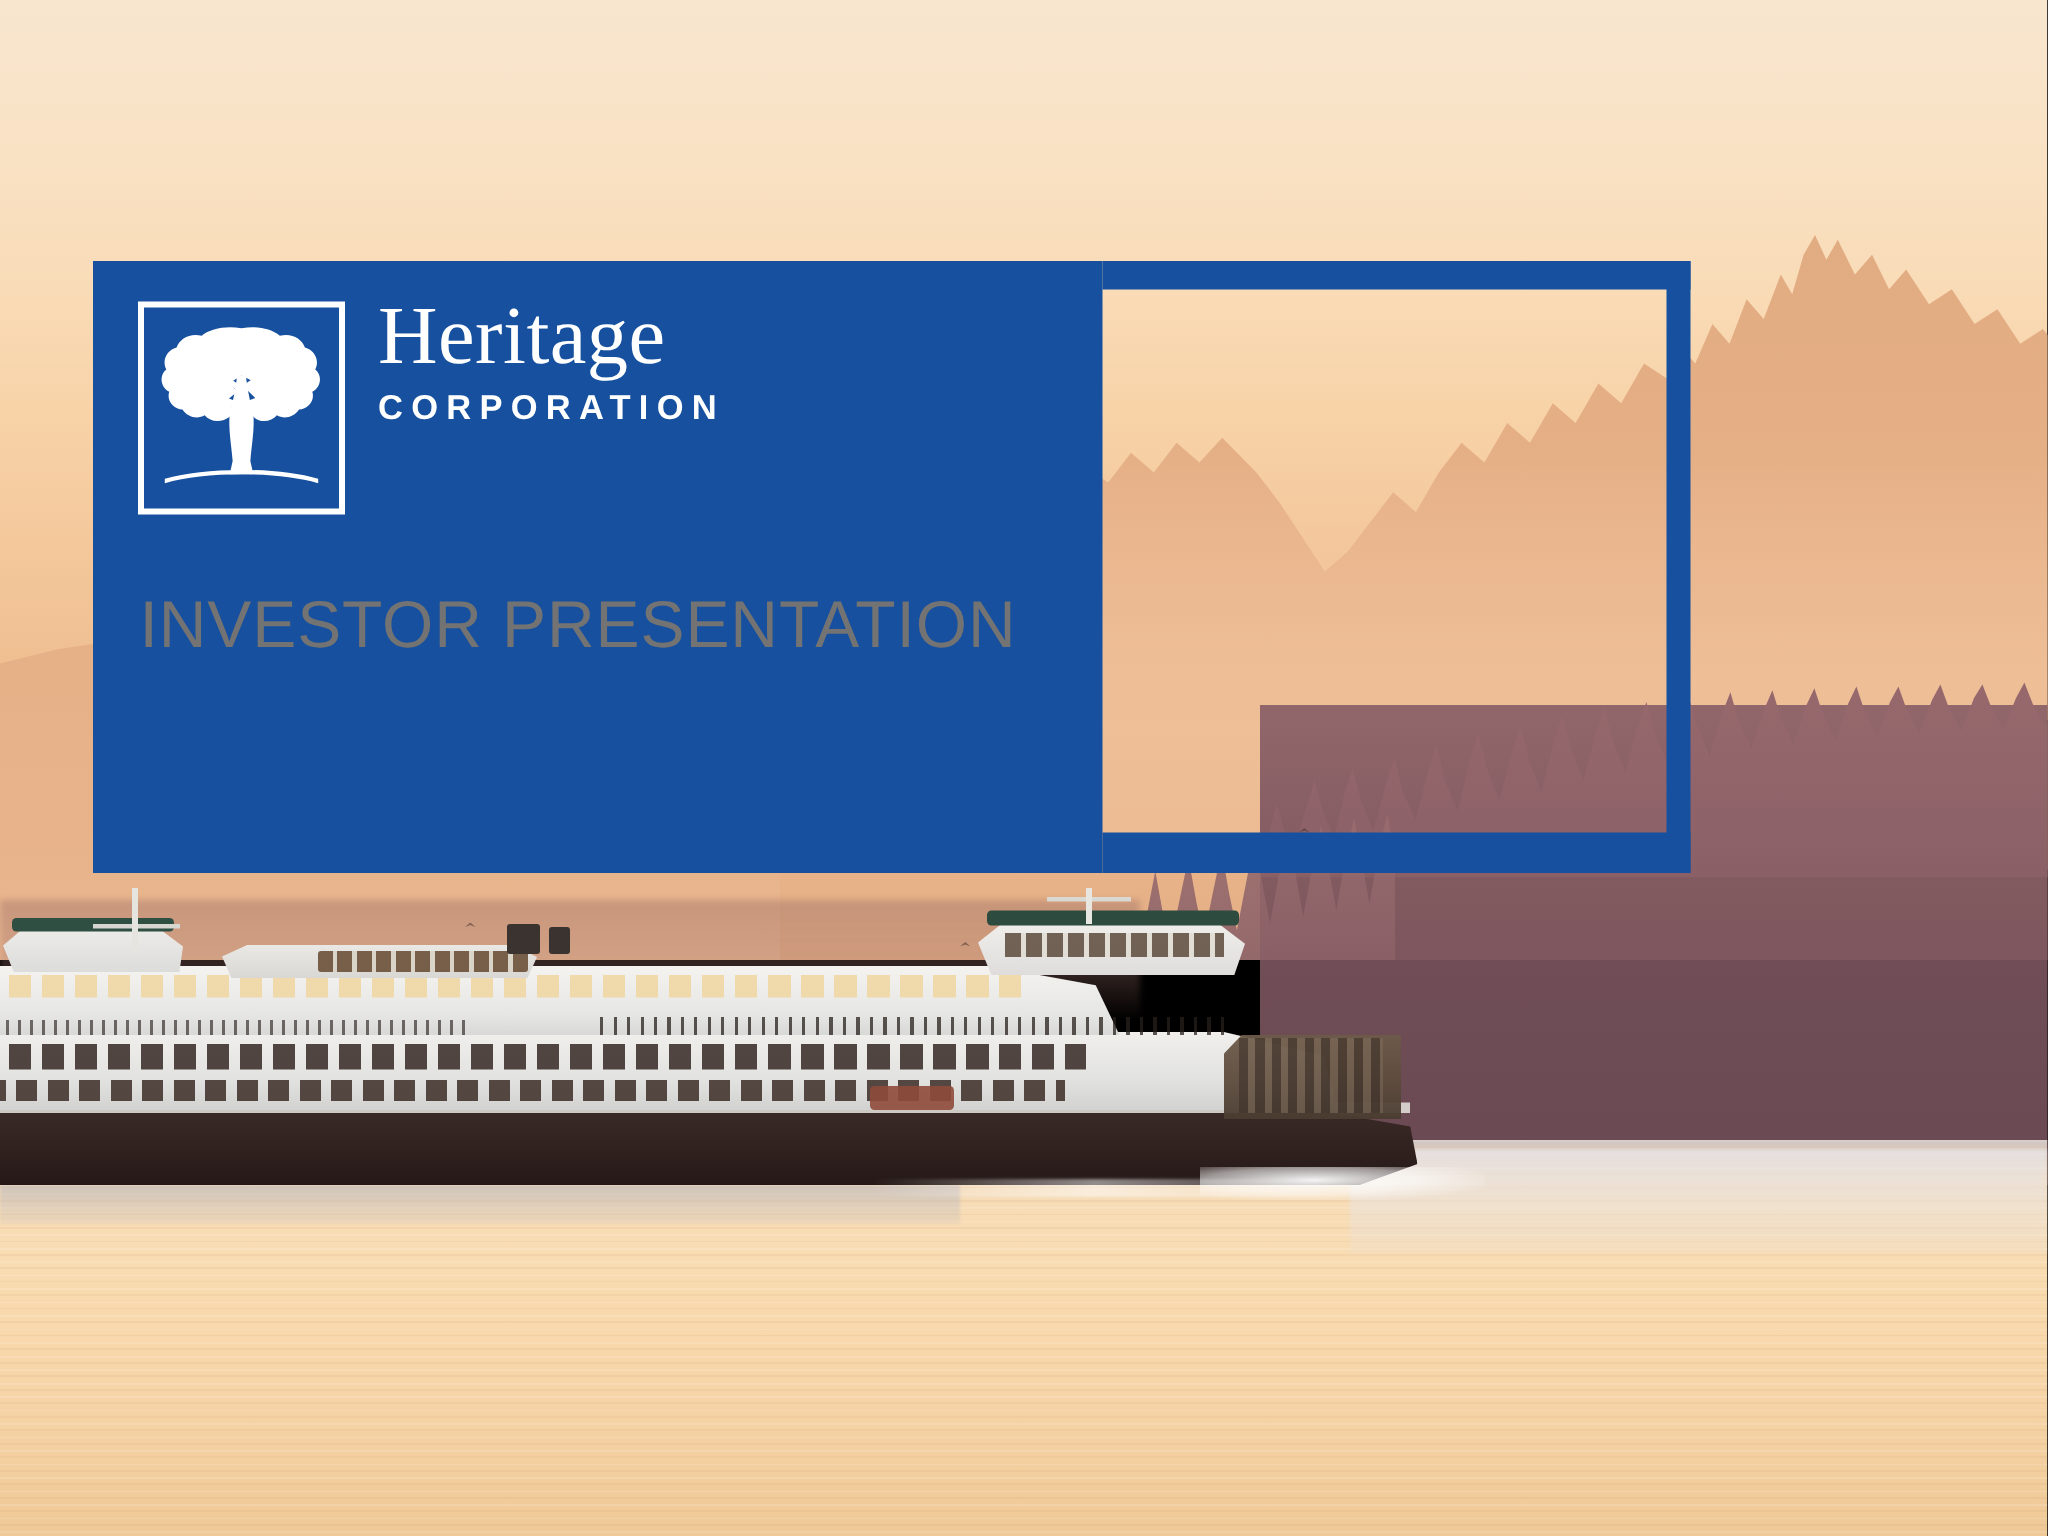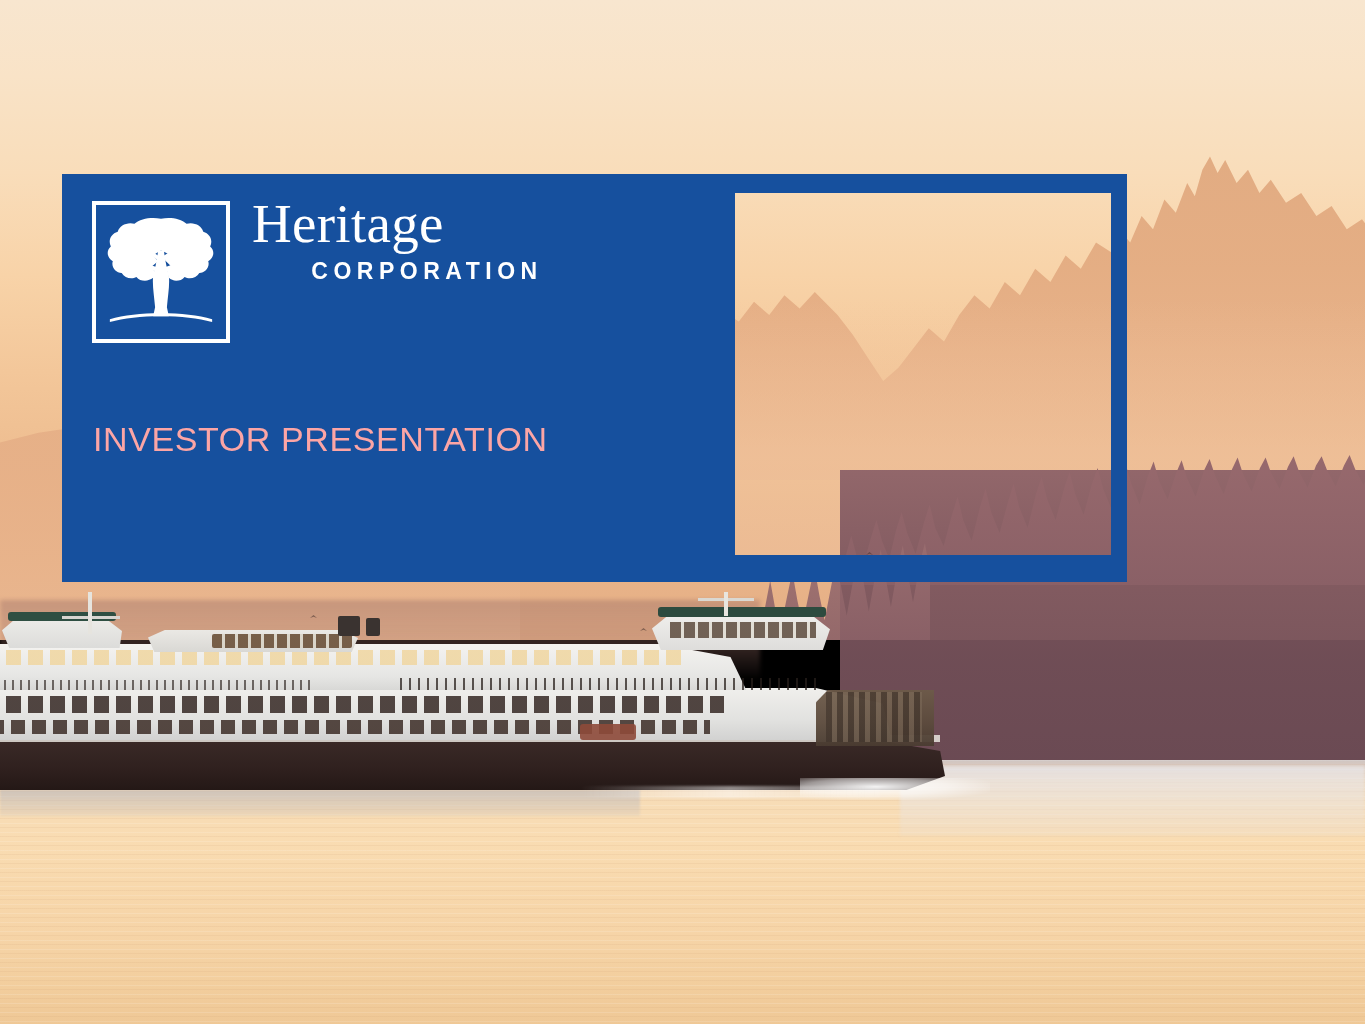--- a/index.html
+++ b/index.html
@@ -350,26 +350,25 @@
     position:absolute; left:160px; top:-4px; width:350px;
   }
   .logo-l1, .logo-l2{
     font-family:"Liberation Serif", serif;
     color:#fff; font-size:55px; line-height:54px; letter-spacing:.3px;
   }
   .logo-l2{ margin-top:2px; }
   .logo-l3{
     color:#fff; font-size:23px; font-weight:bold; letter-spacing:5.5px;
     margin-top:7px;
-    text-align:center;
   }
 
   
   .title-wrap{ position:absolute; left:93px; top:394px; width:620px; }
-  .t1{ color:#fca5a5; font-size:34px; font-weight:400; letter-spacing:.6px; line-height:1.05;margin-top:28px; }
+  .t1{ color:#737373; font-size:44px; font-weight:400; letter-spacing:.6px; line-height:1.05; }
   .t2{ color:#fff; font-size:43px; font-weight:400; letter-spacing:.6px; margin-top:28px; line-height:1.05; }
 </style>
 </head>
 <body>
 
 <div id="slide">
 
   <div class="photo">
     <div class="sky"></div>
     <div class="mtn-far"></div>

